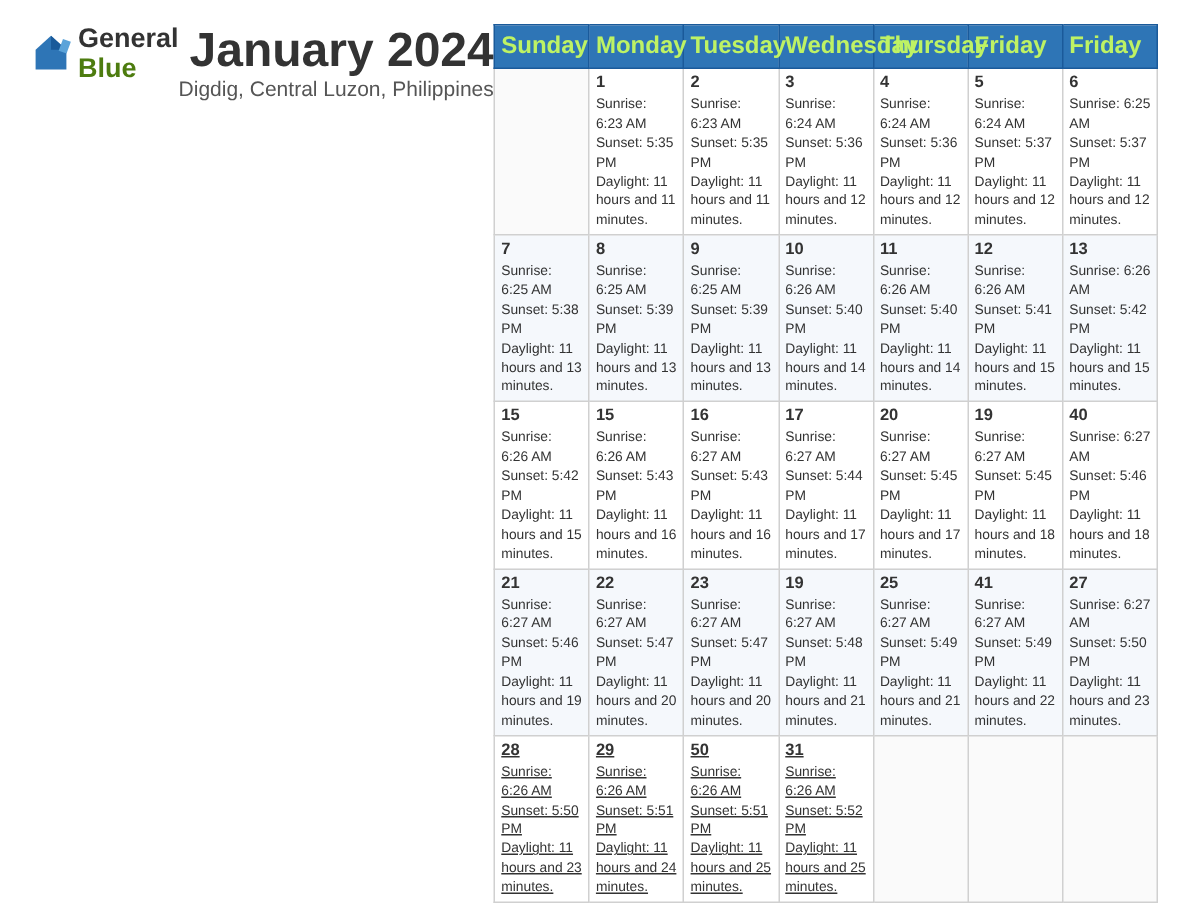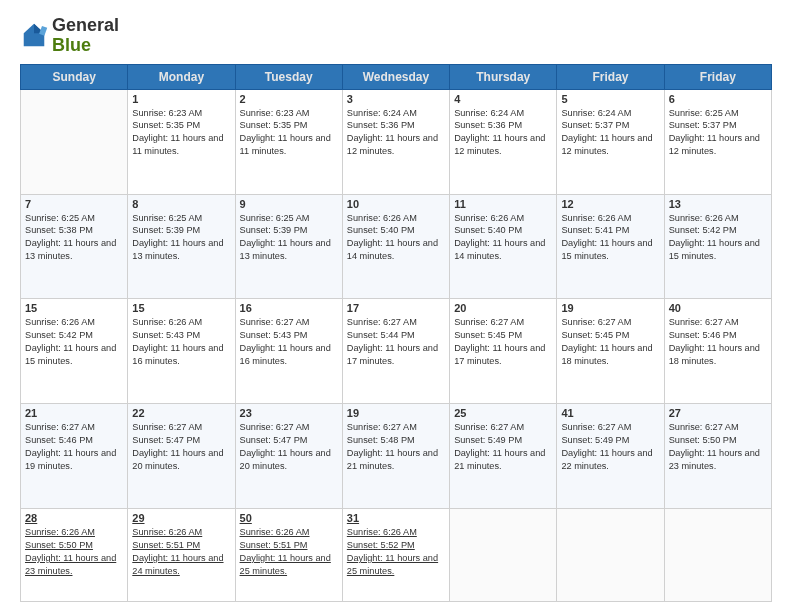--- a/index.html
+++ b/index.html
@@ -8,21 +8,20 @@
       background: #fff;
       width: 792px;
       height: 612px;
       overflow: hidden;
     }
     .page {
       width: 792px;
       height: 612px;
       padding: 16px 20px 10px 20px;
       display: flex;
-      flex-direction: column;
     }
     .header {
       display: flex;
       justify-content: space-between;
       align-items: flex-start;
       margin-bottom: 8px;
     }
     .logo {
       display: flex;
       align-items: center;
@@ -53,25 +52,25 @@
     }
     .calendar {
       flex: 1;
       border: 1px solid #ccc;
       border-collapse: collapse;
       width: 100%;
       table-layout: fixed;
     }
     .calendar th {
       background-color: #2e75b6;
-      color: #e5e5e5;
-      font-size: 12px;
+      color: #bef264;
+      font-size: 16px;
       font-weight: bold;
       padding: 5px 4px;
-      text-align: center;
+      text-align: left;
       border: 1px solid #1a5a9a;
     }
     .calendar td {
       border: 1px solid #d0d0d0;
       vertical-align: top;
       padding: 3px 4px;
       font-size: 9.5px;
       color: #333;
       height: 82px;
       background: #fff;
@@ -107,20 +106,22 @@
         <polygon points="15,2 26,12 26,26 4,26 4,12" fill="#2e75b6"></polygon>
         <polygon points="15,2 26,12 15,12" fill="#1a5a9a"></polygon>
         <polygon points="22,5 28,5 28,14 22,14" fill="#5ba3d9" transform="rotate(20,25,9)"></polygon>
       </svg>
       <div class="logo-text">
         <div>General</div>
         <div style="color:#4d7c0f;">Blue</div>
       </div>
     </div>
     <div class="title-block">
+      <div class="main-title">January 2024</div>
+      <div class="subtitle">Digdig, Central Luzon, Philippines</div>
     </div>
   </div>
 
   <table class="calendar">
     <thead>
       <tr>
       <th>Sunday</th>
           <th>Monday</th>
           <th>Tuesday</th>
           <th>Wednesday</th>

